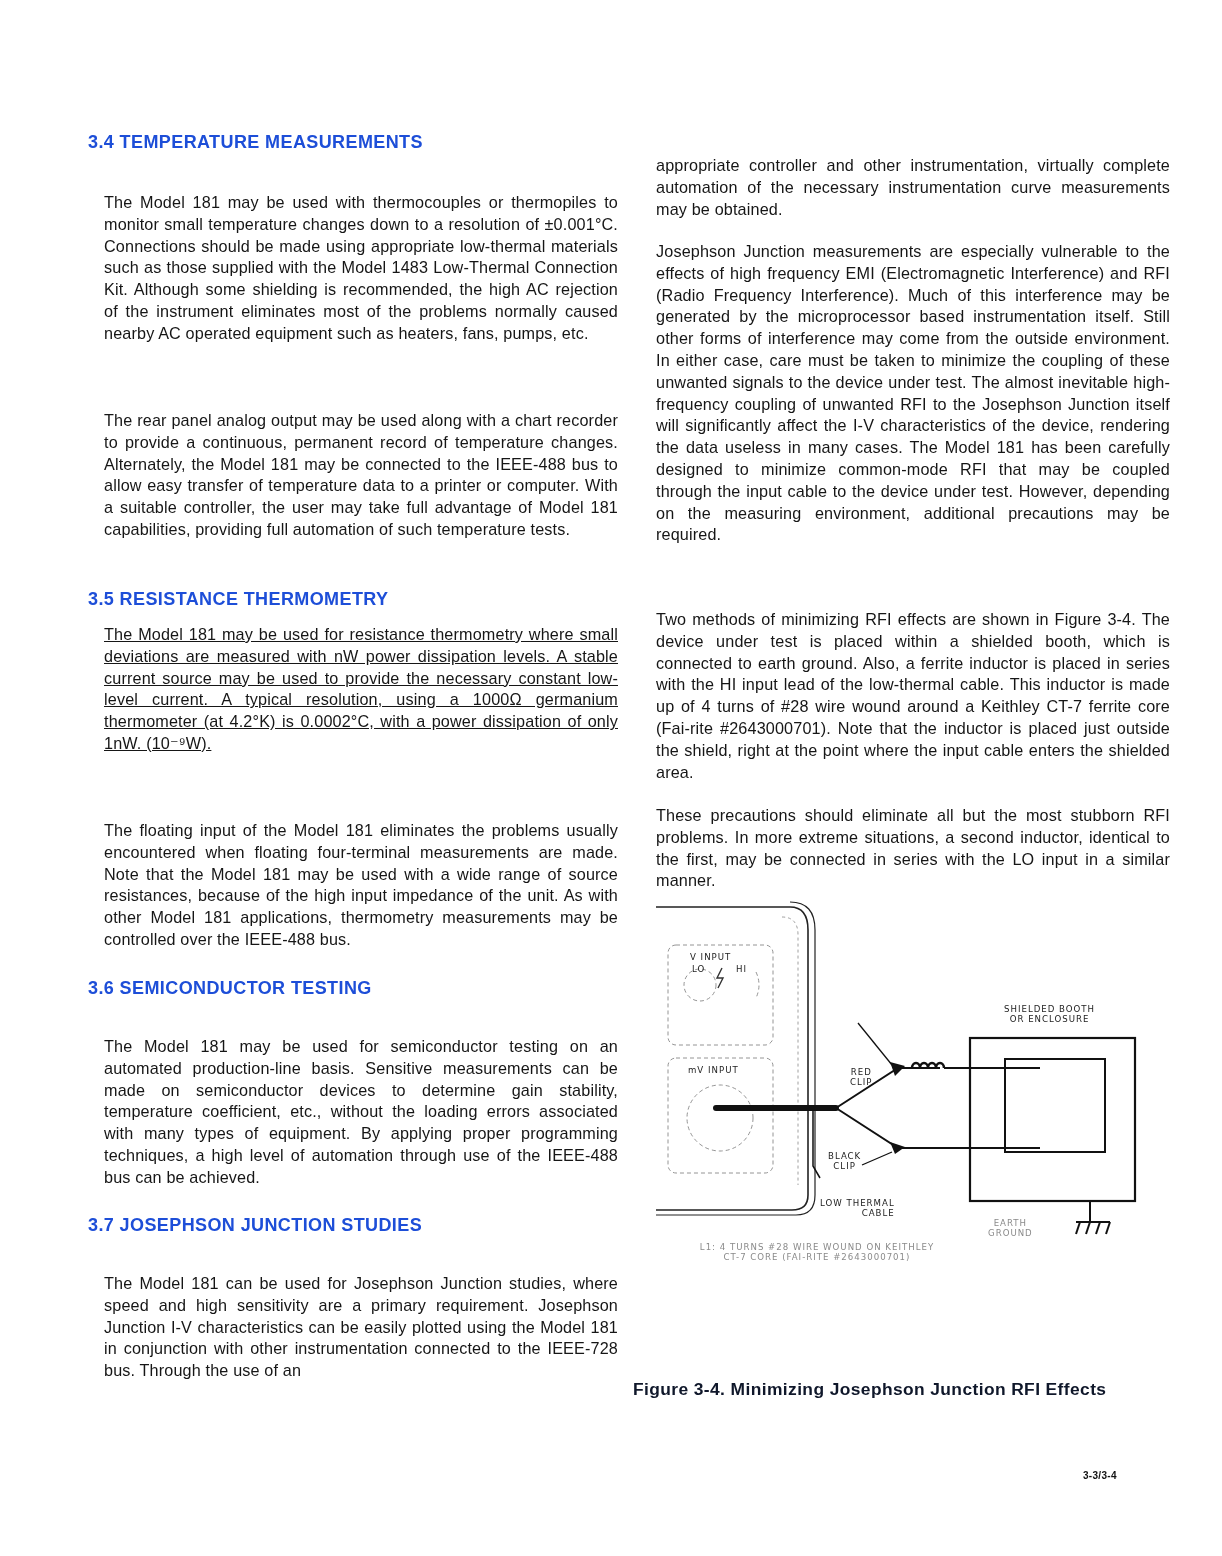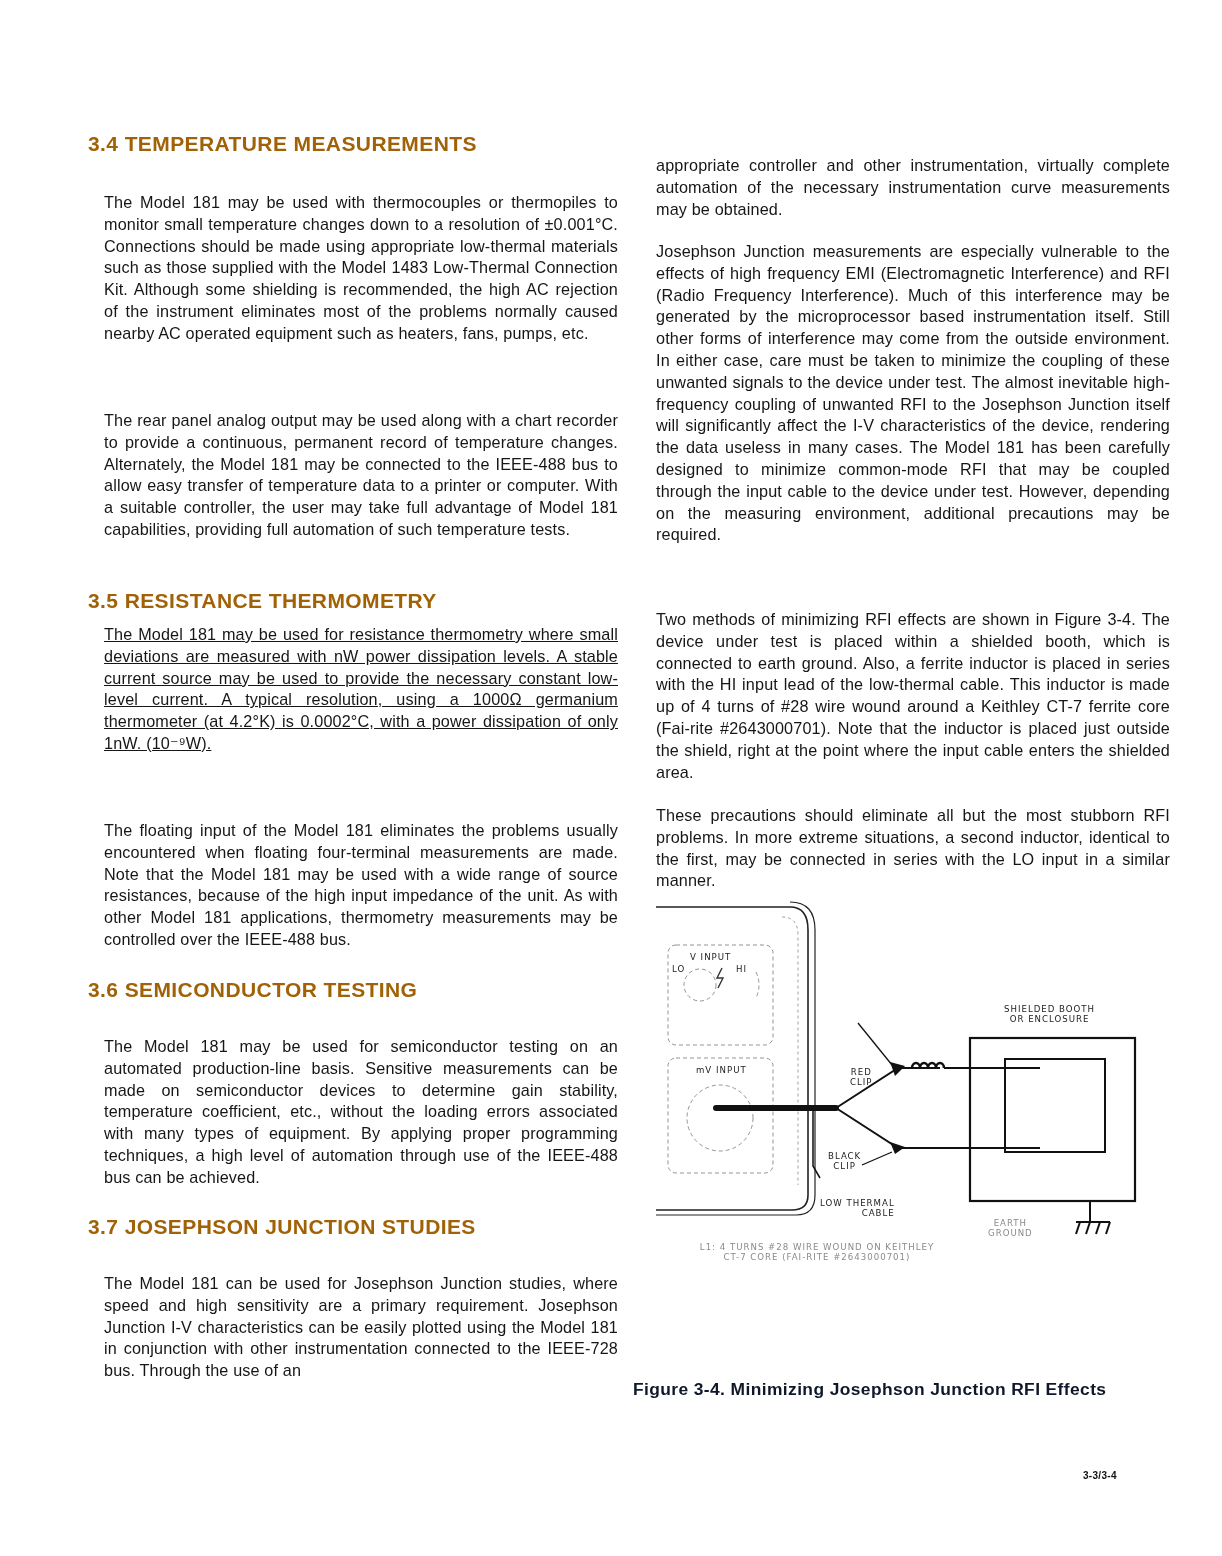--- a/index.html
+++ b/index.html
@@ -4,22 +4,22 @@
   <style>
     html, body { margin: 0; padding: 0; background: #ffffff; }
     body {
       width: 1222px; height: 1556px; position: relative; overflow: hidden;
       font-family: "Liberation Sans", "DejaVu Sans", sans-serif; color: #111;
     }
     .col { position: absolute; top: 0; }
     .col-left { left: 88px; width: 514px; }
     .col-right { left: 640px; width: 514px; }
     .section-heading {
-      position: absolute; margin: 0; font-weight: bold; font-size: 21px;
-      letter-spacing: 0.4px; white-space: nowrap; color: #a16207;
+      position: absolute; margin: 0; font-weight: bold; font-size: 18px;
+      letter-spacing: 0.4px; white-space: nowrap; color: #1d4ed8;
     }
     .para {
       position: absolute; margin: 16px; font-size: 16.2px; line-height: 21.8px;
       text-align: justify; text-align-last: left; letter-spacing: 0.15px;
       width: 514px; color: #161616;
     }
     .figure {
       position: absolute; left: 640px; top: 890px; width: 540px; height: 395px;
     }
     .figure svg { position: absolute; left: 0; top: 0; }
@@ -107,23 +107,23 @@
       <line x1="450" y1="311" x2="450" y2="332"></line>
       <line x1="436" y1="332" x2="470" y2="332"></line>
       <line x1="440" y1="332" x2="436" y2="344"></line>
       <line x1="450" y1="332" x2="446" y2="344"></line>
       <line x1="460" y1="332" x2="456" y2="344"></line>
       <line x1="470" y1="332" x2="466" y2="344"></line>
     </g>
   </svg>
 
   <div class="fig-label" style="left:50px; top:62px;">V INPUT</div>
-  <div class="fig-label" style="left:32px; top:74px;">LO</div>
+  <div class="fig-label" style="left:52px; top:74px;">LO</div>
   <div class="fig-label" style="left:96px; top:74px;">HI</div>
-  <div class="fig-label" style="left:56px; top:175px;">mV INPUT</div>
+  <div class="fig-label" style="left:48px; top:175px;">mV INPUT</div>
 
   <div class="fig-label" style="left:210px; top:140px;margin-top:37px;">
     <div>RED</div>
     <div>CLIP</div>
   </div>
   <div class="fig-label" style="left:188px; top:261px;">
     <div>BLACK</div>
     <div>CLIP</div>
   </div>
   <div class="fig-label" style="left:180px; top:308px;text-align:right;">

